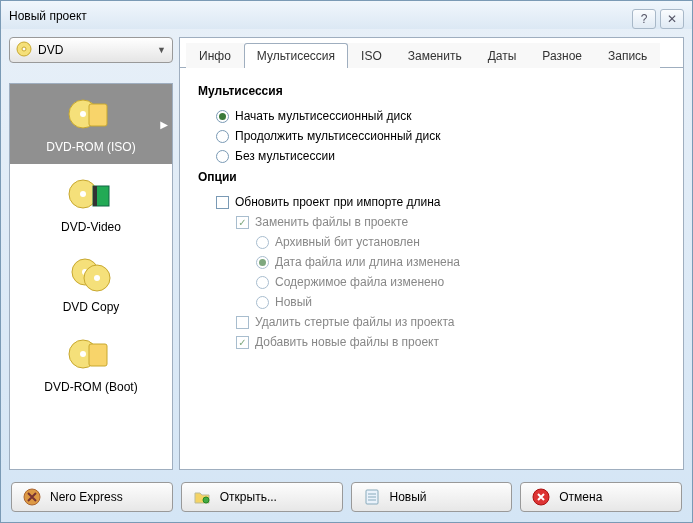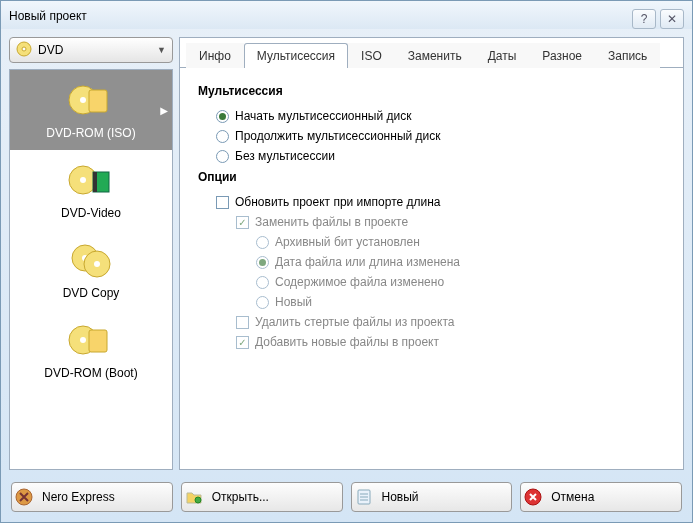--- a/index.html
+++ b/index.html
@@ -3,21 +3,21 @@
 <meta charset="utf-8">
 <style>
 * { box-sizing: border-box; margin: 0; padding: 0; }
 body { font-family: Tahoma, Arial, sans-serif; font-size: 11px; background: #d4e5f5; width: 693px; height: 523px; overflow: hidden; }
 .window { width: 693px; height: 523px; background: linear-gradient(to bottom, #e8f0f8, #d4e5f5); border: 1px solid #7a9ab5; display: flex; flex-direction: column; }
 .titlebar { height: 28px; display: flex; align-items: flex-start; padding: 8px 8px; background: linear-gradient(to bottom, #f0f6fc, #dce8f4); }
 .title-text { font-size: 12px; color: #000; flex: 1; }
 .titlebar-controls { display: flex; gap: 4px; }
 .tb-btn { width: 24px; height: 20px; border: 1px solid #a8b8c8; border-radius: 3px; background: linear-gradient(to bottom, #fafcfe, #e0eaf4); display: flex; align-items: center; justify-content: center; font-size: 12px; color: #556; cursor: pointer; }
 .content-row { flex: 1; display: flex; gap: 6px; padding: 8px 8px 4px 8px; overflow: hidden; }
-.sidebar-col { width: 164px; display: flex; flex-direction: column; gap: 6px; }
+.sidebar-col { width: 164px; display: flex; flex-direction: column; gap: 20px; }
 .dropdown { height: 26px; border: 1px solid #999; border-radius: 4px; background: linear-gradient(to bottom, #fff, #e5e5e5); display: flex; align-items: center; padding: 0 6px; gap: 6px; cursor: pointer; }
 .dropdown .label { flex: 1; font-size: 12px; }
 .chev { font-size: 9px; color: #555; }
 .sidebar-list { flex: 1; border: 1px solid #9faebf; background: #fff; overflow-y: auto; }
 .sb-item { display: flex; flex-direction: column; align-items: center; justify-content: center; padding: 10px 4px; gap: 6px; cursor: pointer; }
 .sb-item.selected { background: #909090; color: #fff; }
 .sb-item .lbl { font-size: 12px; text-align: center; }
 .sb-icon { width: 48px; height: 40px; display: flex; align-items: center; justify-content: center; }
 .main-panel { flex: 1; border: 1px solid #9faebf; background: #fff; display: flex; flex-direction: column; }
 .tabs { display: flex; border-bottom: 1px solid #9faebf; padding-left: 6px; margin-top: 4px; align-items: center; }
@@ -28,21 +28,21 @@
 .radio-row, .chk-row { display: flex; align-items: flex-end; gap: 6px; padding: 3px 0 3px 18px; font-size: 12px; }
 .nested { padding-left: 38px; }
 .nested2 { padding-left: 58px; }
 .radio { width: 13px; height: 13px; border: 1px solid #7a9ab5; border-radius: 50%; background: #fff; display: flex; align-items: center; justify-content: center; }
 .radio.checked::after { content: ""; width: 7px; height: 7px; border-radius: 50%; background: #3a7a3a; }
 .chk { width: 13px; height: 13px; border: 1px solid #7a9ab5; background: #fff; display: flex; align-items: center; justify-content: center; font-size: 10px; color: #227; }
 .chk.checked::after { content: "✓"; color: #3a7a3a; }
 .chk.disabled, .radio.disabled { opacity: 0.65; }
 .disabled-text { color: #888; }
 .bottom-bar { display: flex; gap: 8px; padding: 8px 10px 10px 10px; }
-.btn { flex: 1; height: 30px; border: 1px solid #999; border-radius: 4px; background: linear-gradient(to bottom, #fdfdfd, #e7e7e7); display: flex; align-items: center; padding: 0 2px; gap: 8px; font-size: 12px; cursor: pointer; }
+.btn { flex: 1; height: 30px; border: 1px solid #999; border-radius: 4px; background: linear-gradient(to bottom, #fdfdfd, #e7e7e7); display: flex; align-items: center; padding: 0 10px; gap: 8px; font-size: 12px; cursor: pointer; }
 .btn .bicon { width: 20px; height: 20px; display: flex; align-items: center; justify-content: center; }
 .sel-arrow { position: absolute; right: 4px; color: #fff; font-size: 10px; }
 .sb-item.selected { position: relative; }
 </style>
 </head>
 <body>
 
 <div class="window">
   <div class="titlebar">
     <span class="title-text">Новый проект</span>

